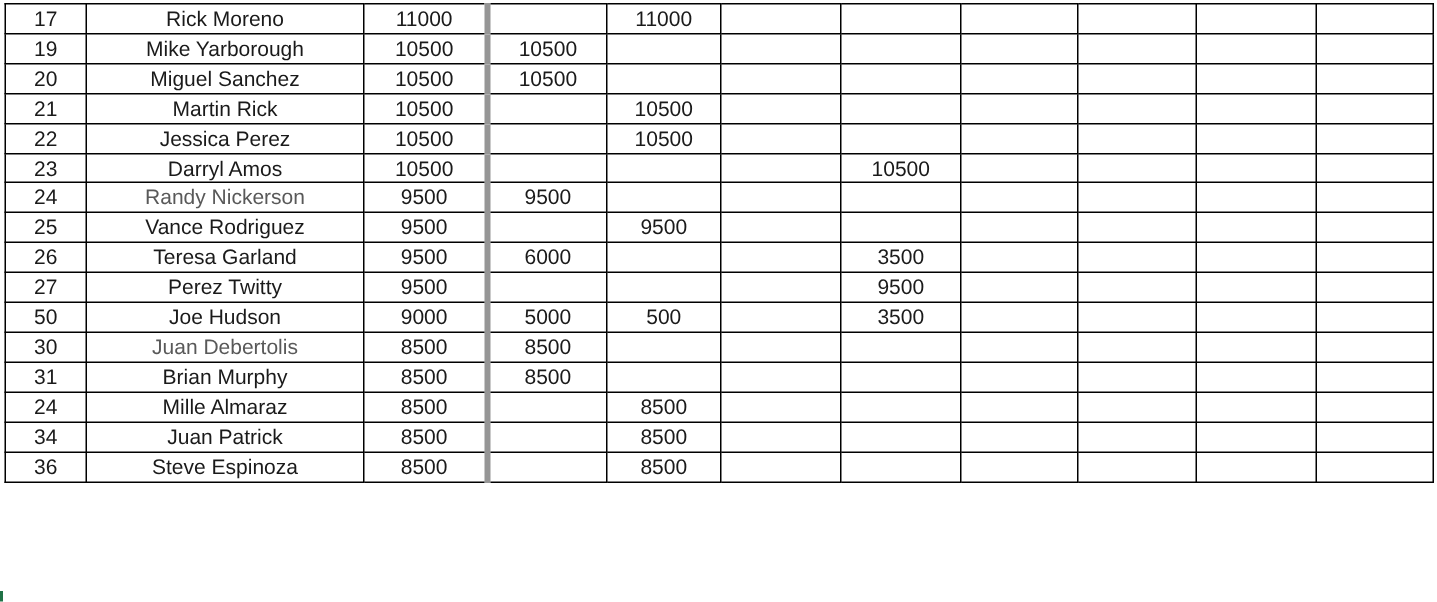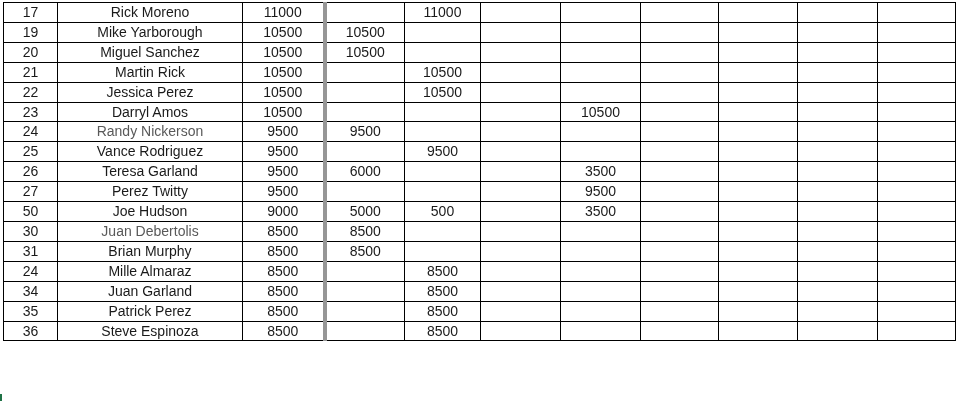--- a/index.html
+++ b/index.html
@@ -259,34 +259,21 @@
     <td>8500</td>
     <td></td>
     <td></td>
     <td></td>
     <td></td>
     <td></td>
     <td></td>
   </tr>
         <tr>
     <td>34</td>
-    <td>Juan Garland</td>
-    <td class="div-right">8500</td>
-    <td></td>
-    <td>8500</td>
-    <td></td>
-    <td></td>
-    <td></td>
-    <td></td>
-    <td></td>
-    <td></td>
-  </tr>
-        <tr>
-    <td>35</td>
-    <td>Patrick Perez</td>
+    <td>Juan Patrick</td>
     <td class="div-right">8500</td>
     <td></td>
     <td>8500</td>
     <td></td>
     <td></td>
     <td></td>
     <td></td>
     <td></td>
     <td></td>
   </tr>

